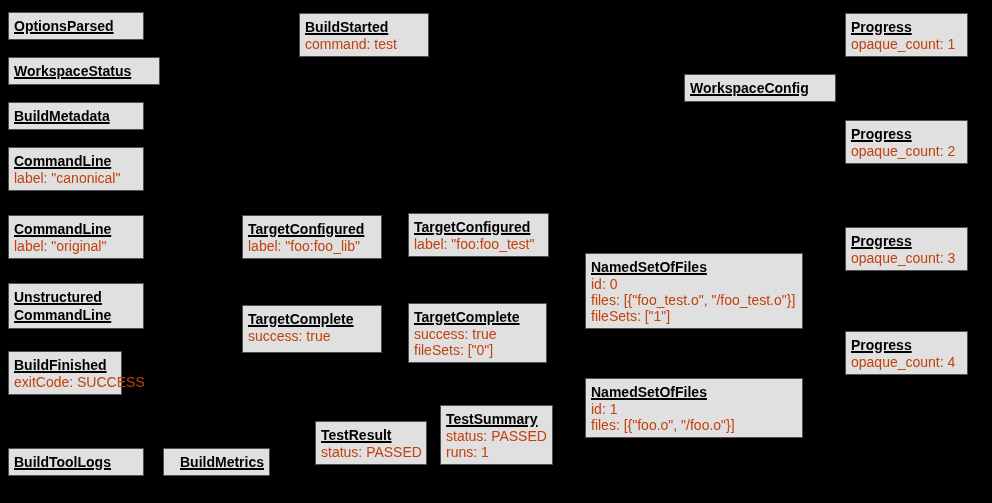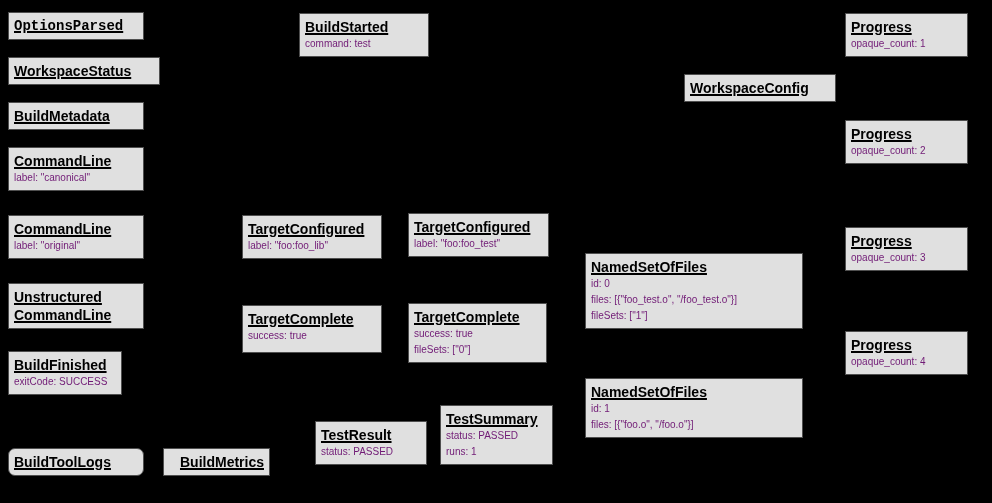--- a/index.html
+++ b/index.html
@@ -21,32 +21,32 @@
   .title{
     font-size:14px;
     font-weight:700;
     line-height:18px;
     text-decoration:underline;
     text-decoration-thickness:1.5px;
     white-space:pre-line;
     color:#000000;
   }
   .attr{
-    font-size:10px;
+    font-size:14px;
     line-height:16px;
     white-space:pre;
-    color:#701a75;
+    color:#c2410c;
   }
 </style>
 </head>
 <body>
 
 <div class="canvas">
 
-  <div class="box" style="left:8px;top:12px;width:136px;font-family:Liberation Mono, monospace;">
+  <div class="box" style="left:8px;top:12px;width:136px;">
     <div class="title">OptionsParsed</div>
   </div>
 
   <div class="box" style="left:8px;top:57px;width:152px;">
     <div class="title">WorkspaceStatus</div>
   </div>
 
   <div class="box" style="left:8px;top:102px;width:136px;">
     <div class="title">BuildMetadata</div>
   </div>
@@ -64,21 +64,21 @@
   <div class="box" style="left:8px;top:283px;width:136px;">
     <div class="title">Unstructured
 CommandLine</div>
   </div>
 
   <div class="box" style="left:8px;top:351px;width:114px;">
     <div class="title">BuildFinished</div>
     <div class="attr">exitCode: SUCCESS</div>
   </div>
 
-  <div class="box" style="left:8px;top:448px;width:136px;border-radius:7px;">
+  <div class="box" style="left:8px;top:448px;width:136px;">
     <div class="title">BuildToolLogs</div>
   </div>
 
   <div class="box" style="left:163px;top:448px;width:107px;text-align:right;">
     <div class="title">BuildMetrics</div>
   </div>
 
   <div class="box" style="left:299px;top:13px;width:130px;">
     <div class="title">BuildStarted</div>
     <div class="attr">command: test</div>

